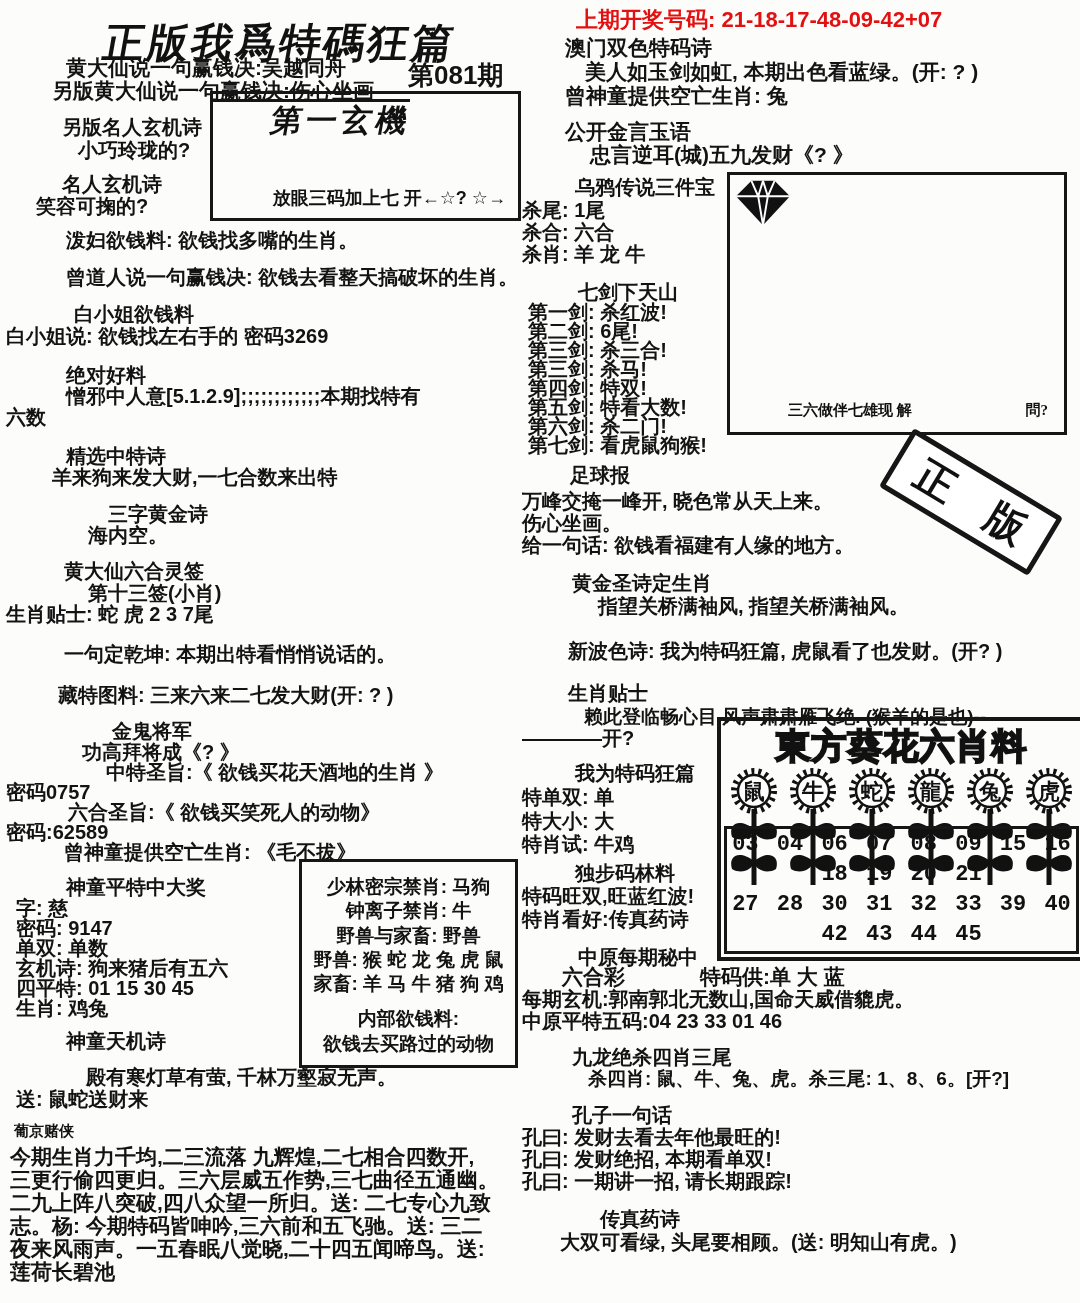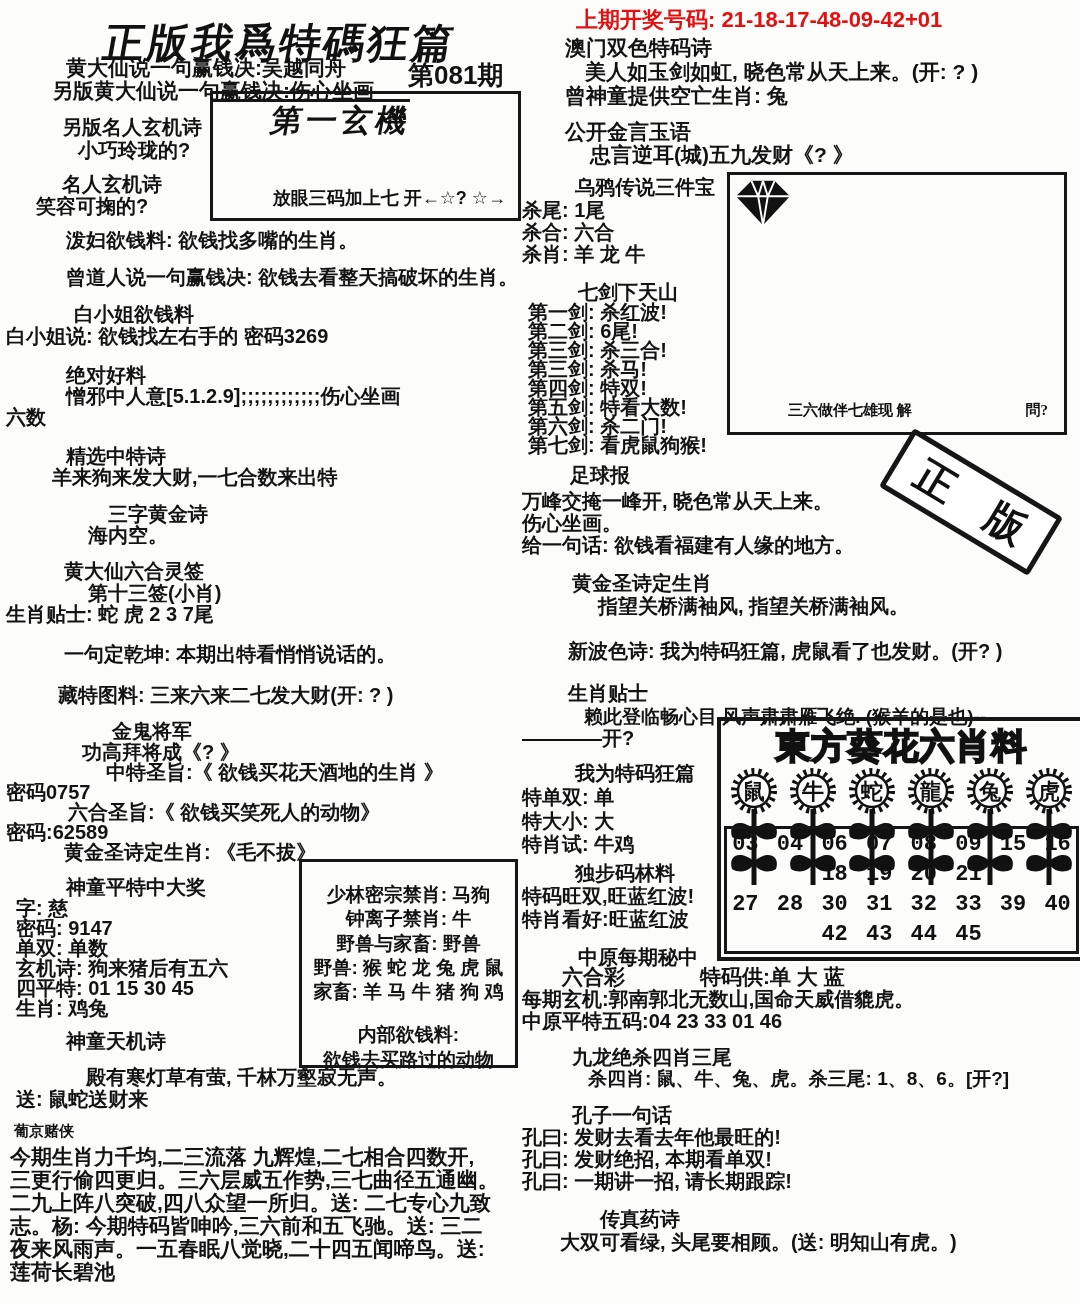--- a/index.html
+++ b/index.html
@@ -47,64 +47,64 @@
     -webkit-text-stroke:2px #111;text-shadow:0 0 1px #111;white-space:nowrap;
   }
   .sun-row{position:absolute;left:5px;right:5px;top:44px;display:flex;justify-content:space-between;}
   .numstrip{
     position:absolute;left:3px;right:3px;bottom:3px;border:3px solid #161616;
     text-align:center;padding:1px 0;
   }
   .numstrip div{font-size:22px;font-weight:900;line-height:30px;letter-spacing:0px;word-spacing:5px;font-family:Liberation Mono, monospace;}
   .shaolin{left:299px;top:859px;width:213px;height:203px;}
   .shaolin .ln{position:static;display:block;text-align:center;white-space:nowrap;font-size:19px;margin-top:3px;}
-  .shaolin .pad-top{margin-top:22px;}
+  .shaolin .pad-top{margin-top:14px;}
 </style>
 </head>
 <body>
 
 <div class="page-title">正版我爲特碼狂篇</div>
 <div class="ln fs21" style="left:66px;top:56px">黄大仙说一句赢钱决:吴越同舟</div>
 <div class="ln fs21" style="left:52px;top:79px">另版黄大仙说一句赢钱决:伤心坐画</div>
 <div class="hdr-underline"></div>
 <div class="ln fs26" style="left:408px;top:61px">第081期</div>
-<div class="ln fs22 red" style="left:576px;top:8px">上期开奖号码: 21-18-17-48-09-42+01</div>
+<div class="ln fs22 red" style="left:576px;top:8px">上期开奖号码: 21-18-17-48-09-42+07</div>
 
 <div class="box" style="left:210px;top:91px;width:305px;height:124px">
   <div class="xuanji-title">第一玄機</div>
   <div class="xuanji-hint">放眼三码加上七 开←☆? ☆→</div>
 </div>
 
 <div class="ln" style="left:62px;top:116px">另版名人玄机诗</div>
 <div class="ln" style="left:78px;top:139px">小巧玲珑的?</div>
 <div class="ln" style="left:62px;top:173px">名人玄机诗</div>
 <div class="ln" style="left:36px;top:195px">笑容可掬的?</div>
 <div class="ln" style="left:66px;top:229px">泼妇欲钱料: 欲钱找多嘴的生肖。</div>
 <div class="ln" style="left:66px;top:266px">曾道人说一句赢钱决: 欲钱去看整天搞破坏的生肖。</div>
 <div class="ln" style="left:74px;top:303px">白小姐欲钱料</div>
 <div class="ln" style="left:6px;top:325px">白小姐说: 欲钱找左右手的 密码3269</div>
 <div class="ln" style="left:66px;top:364px">绝对好料</div>
-<div class="ln" style="left:66px;top:385px">憎邪中人意[5.1.2.9];;;;;;;;;;;;伤心坐画</div>
+<div class="ln" style="left:66px;top:385px">憎邪中人意[5.1.2.9];;;;;;;;;;;;本期找特有</div>
 <div class="ln" style="left:6px;top:406px">六数</div>
 <div class="ln" style="left:66px;top:445px">精选中特诗</div>
 <div class="ln" style="left:52px;top:466px">羊来狗来发大财,一七合数来出特</div>
 <div class="ln" style="left:108px;top:503px">三字黄金诗</div>
 <div class="ln" style="left:88px;top:524px">海内空。</div>
 <div class="ln" style="left:64px;top:560px">黄大仙六合灵签</div>
 <div class="ln" style="left:88px;top:582px">第十三签(小肖)</div>
 <div class="ln" style="left:6px;top:603px">生肖贴士: 蛇 虎 2 3 7尾</div>
 <div class="ln" style="left:64px;top:643px">一句定乾坤: 本期出特看悄悄说话的。</div>
 <div class="ln" style="left:58px;top:684px">藏特图料: 三来六来二七发大财(开: ? )</div>
 <div class="ln" style="left:112px;top:720px">金鬼将军</div>
 <div class="ln" style="left:82px;top:741px">功高拜将成《? 》</div>
 <div class="ln" style="left:106px;top:761px">中特圣旨:《 欲钱买花天酒地的生肖 》</div>
 <div class="ln" style="left:6px;top:781px">密码0757</div>
 <div class="ln" style="left:68px;top:801px">六合圣旨:《 欲钱买笑死人的动物》</div>
 <div class="ln" style="left:6px;top:821px">密码:62589</div>
-<div class="ln" style="left:64px;top:841px">黄金圣诗定生肖: 《毛不拔》</div>
+<div class="ln" style="left:64px;top:841px">曾神童提供空亡生肖: 《毛不拔》</div>
 <div class="ln" style="left:66px;top:876px">神童平特中大奖</div>
 <div class="ln" style="left:16px;top:897px">字: 慈</div>
 <div class="ln" style="left:16px;top:917px">密码: 9147</div>
 <div class="ln" style="left:16px;top:937px">单双: 单数</div>
 <div class="ln" style="left:16px;top:957px">玄机诗: 狗来猪后有五六</div>
 <div class="ln" style="left:16px;top:977px">四平特: 01 15 30 45</div>
 <div class="ln" style="left:16px;top:997px">生肖: 鸡兔</div>
 <div class="ln" style="left:66px;top:1030px">神童天机诗</div>
 <div class="ln" style="left:86px;top:1066px">殿有寒灯草有萤, 千林万壑寂无声。</div>
 <div class="ln" style="left:16px;top:1088px">送: 鼠蛇送财来</div>
@@ -121,21 +121,21 @@
   <div class="ln pad-top">少林密宗禁肖: 马狗</div>
   <div class="ln">钟离子禁肖: 牛</div>
   <div class="ln">野兽与家畜: 野兽</div>
   <div class="ln">野兽: 猴 蛇 龙 兔 虎 鼠</div>
   <div class="ln">家畜: 羊 马 牛 猪 狗 鸡</div>
   <div class="ln pad-top">内部欲钱料:</div>
   <div class="ln">欲钱去买路过的动物</div>
 </div>
 
 <div class="ln fs21" style="left:565px;top:36px">澳门双色特码诗</div>
-<div class="ln fs21" style="left:585px;top:60px">美人如玉剑如虹, 晓色常从天上来。(开: ? )</div>
+<div class="ln fs21" style="left:585px;top:60px">美人如玉剑如虹, 本期出色看蓝绿。(开: ? )</div>
 <div class="ln fs21" style="left:565px;top:84px">曾神童提供空亡生肖: 兔</div>
 <div class="ln fs21" style="left:565px;top:120px">公开金言玉语</div>
 <div class="ln fs21" style="left:590px;top:143px">忠言逆耳(城)五九发财《? 》</div>
 
 <div class="ln" style="left:575px;top:176px">乌鸦传说三件宝</div>
 <div class="ln" style="left:522px;top:199px">杀尾: 1尾</div>
 <div class="ln" style="left:522px;top:221px">杀合: 六合</div>
 <div class="ln" style="left:522px;top:243px">杀肖: 羊 龙 牛</div>
 
 <div class="ln" style="left:578px;top:281px">七剑下天山</div>
@@ -162,21 +162,21 @@
 <div class="ln fs19" style="left:584px;top:706px">赖此登临畅心目,风声肃肃雁飞绝. (猴羊的是也)--</div>
 <div class="ln" style="left:522px;top:727px">————开?</div>
 
 <div class="ln" style="left:575px;top:762px">我为特码狂篇</div>
 <div class="ln" style="left:522px;top:786px">特单双: 单</div>
 <div class="ln" style="left:522px;top:810px">特大小: 大</div>
 <div class="ln" style="left:522px;top:833px">特肖试: 牛鸡</div>
 
 <div class="ln" style="left:575px;top:862px">独步码林料</div>
 <div class="ln" style="left:522px;top:885px">特码旺双,旺蓝红波!</div>
-<div class="ln" style="left:522px;top:908px">特肖看好:旺蓝红波</div>
+<div class="ln" style="left:522px;top:908px">特肖看好:传真药诗</div>
 
 <div class="ln" style="left:578px;top:946px">中原每期秘中</div>
 <div class="ln fs21" style="left:562px;top:965px">六合彩</div>
 <div class="ln fs21" style="left:700px;top:965px">特码供:单 大 蓝</div>
 <div class="ln" style="left:522px;top:988px">每期玄机:郭南郭北无数山,国命天威借貔虎。</div>
 <div class="ln" style="left:522px;top:1010px">中原平特五码:04 23 33 01 46</div>
 
 <div class="ln" style="left:572px;top:1046px">九龙绝杀四肖三尾</div>
 <div class="ln fs19" style="left:588px;top:1068px">杀四肖: 鼠、牛、兔、虎。杀三尾: 1、8、6。[开?]</div>
 

